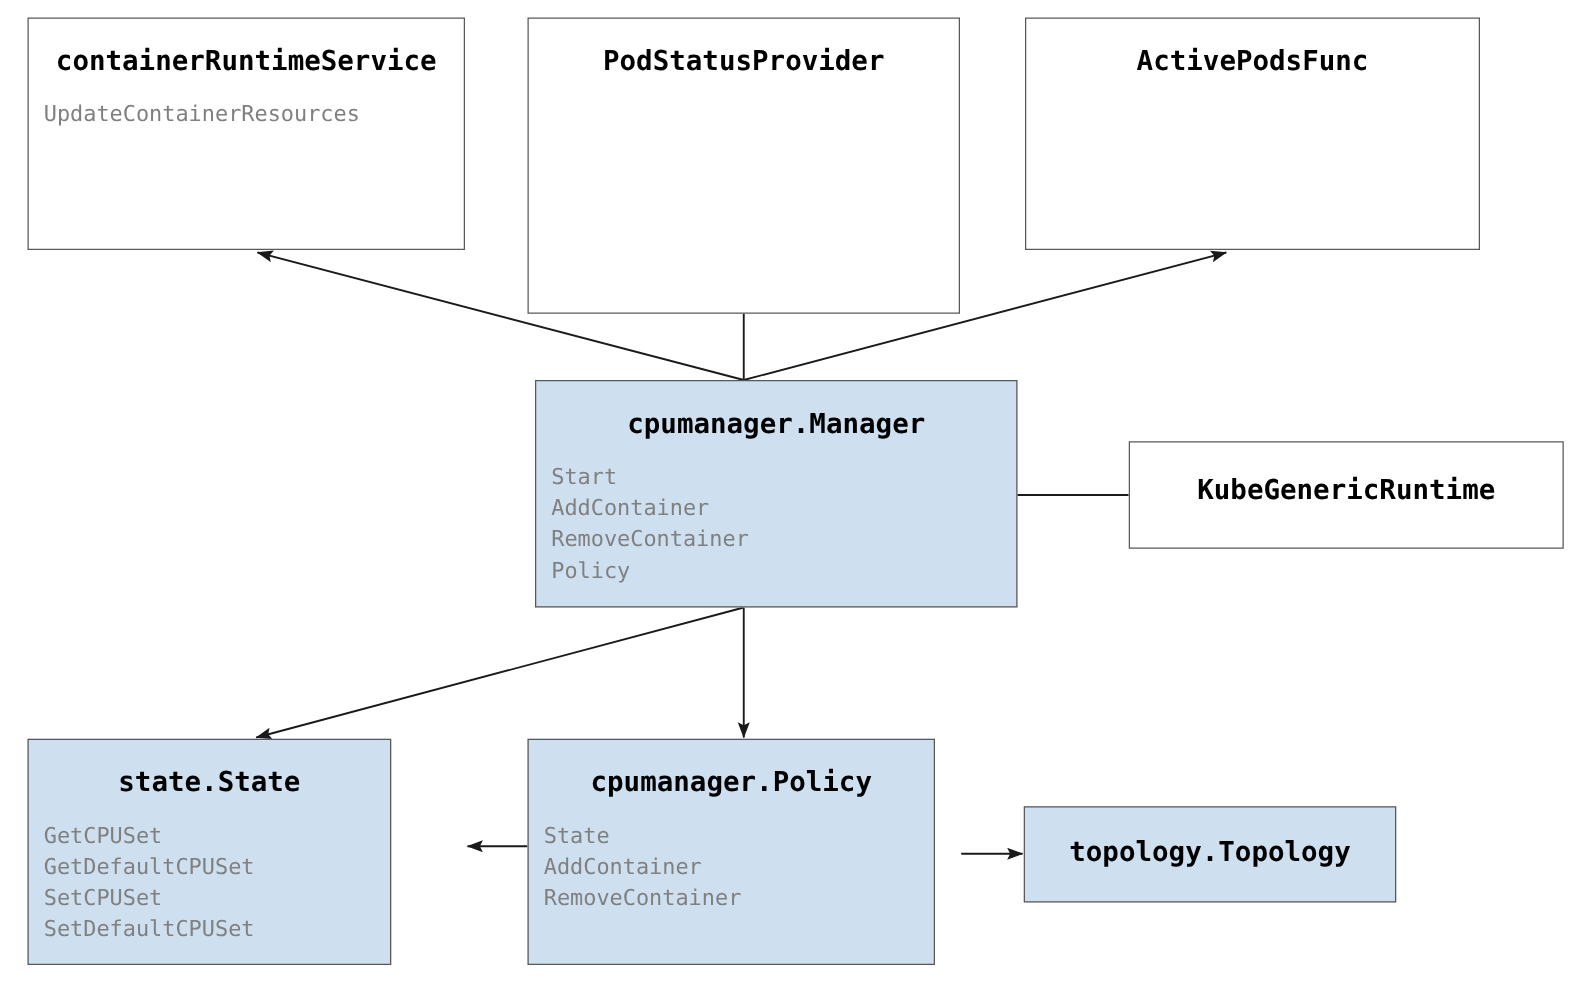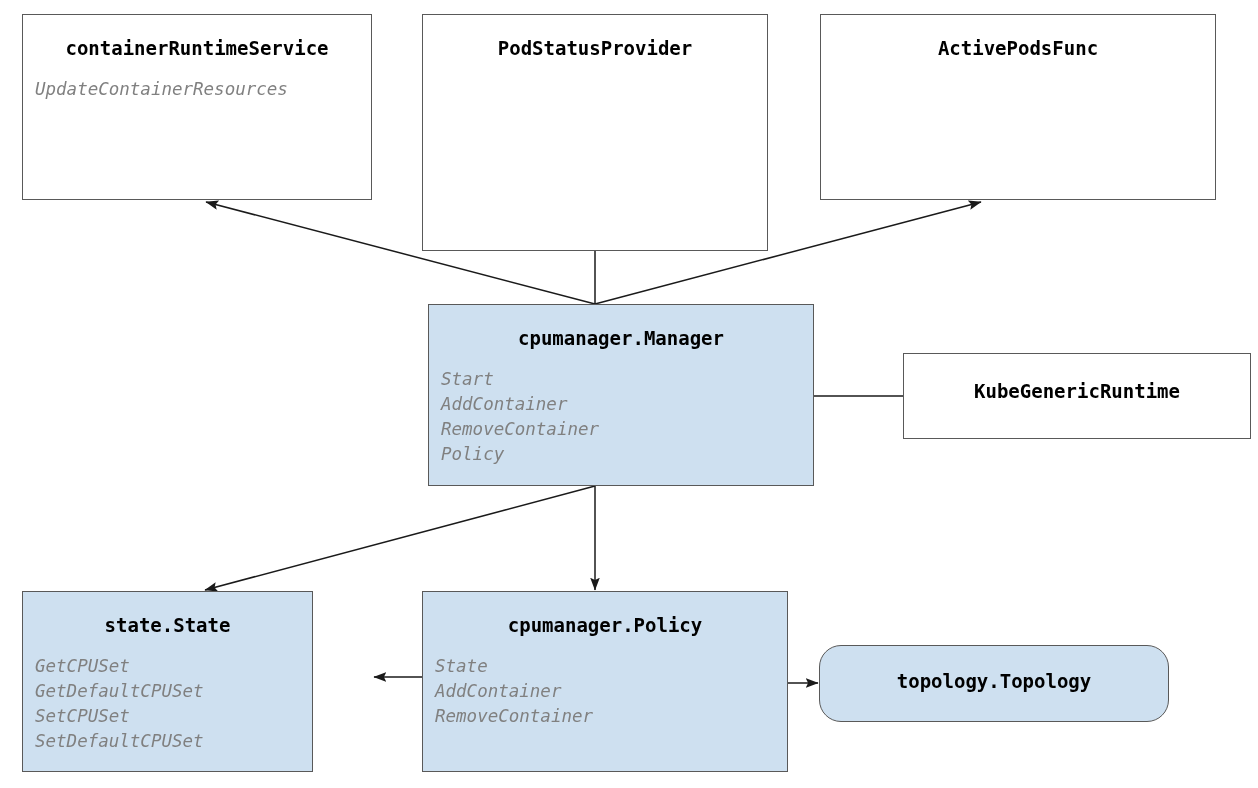--- a/index.html
+++ b/index.html
@@ -35,37 +35,36 @@
     background: #ffffff;
     overflow: hidden;
   }
   .node.filled {
     background: #cee0f0;
   }
   .node .title {
     display: block;
     text-align: center;
     font-weight: bold;
-    font-size: 19px;
+    font-size: 22px;
     color: #000000;
     letter-spacing: 0px;
     white-space: pre;
   }
   .node .members {
     display: block;
     margin-top: 18px;
     padding-left: 12px;
     color: #808080;
     font-size: 17.5px;
     line-height: 25px;
   }
   .node .member {
     display: block;
     white-space: pre;
-    font-style: italic;
   }
   
   .node.tall .title { margin-top: 22px; }
   .node.short .title { margin-top: 26px; }
   .node.midshort .title { margin-top: 24px; }
 </style>
 </head>
 <body>
 
 <div id="canvas">
@@ -99,21 +98,21 @@
     <span class="members">
       <span class="member">UpdateContainerResources</span>
     </span>
   </div>
 
   <div class="node tall" style="left:422px; top:14px; width:346px; height:237px;">
     <span class="title">PodStatusProvider</span>
     <span class="members"></span>
   </div>
 
-  <div class="node tall" style="left:820px; top:14px; width:396px; height:186px;">
+  <div class="node tall" style="left:820px; top:14px; width:364px; height:186px;">
     <span class="title">ActivePodsFunc</span>
     <span class="members"></span>
   </div>
 
   <div class="node filled tall" style="left:428px; top:304px; width:386px; height:182px;">
     <span class="title">cpumanager.Manager</span>
     <span class="members">
       <span class="member">Start</span>
       <span class="member">AddContainer</span>
       <span class="member">RemoveContainer</span>
@@ -128,26 +127,26 @@
   <div class="node filled tall" style="left:22px; top:591px; width:291px; height:181px;">
     <span class="title">state.State</span>
     <span class="members">
       <span class="member">GetCPUSet</span>
       <span class="member">GetDefaultCPUSet</span>
       <span class="member">SetCPUSet</span>
       <span class="member">SetDefaultCPUSet</span>
     </span>
   </div>
 
-  <div class="node filled tall" style="left:422px; top:591px; width:366px; height:181px;">
+  <div class="node filled tall" style="left:422px; top:591px; width:326px; height:181px;">
     <span class="title">cpumanager.Policy</span>
     <span class="members">
       <span class="member">State</span>
       <span class="member">AddContainer</span>
       <span class="member">RemoveContainer</span>
     </span>
   </div>
 
-  <div class="node filled midshort" style="left:819px; top:645px; width:350px; height:77px;border-radius:22px;">
+  <div class="node filled midshort" style="left:819px; top:645px; width:298px; height:77px;">
     <span class="title">topology.Topology</span>
   </div>
 
 </div>
 
 </body></html>

